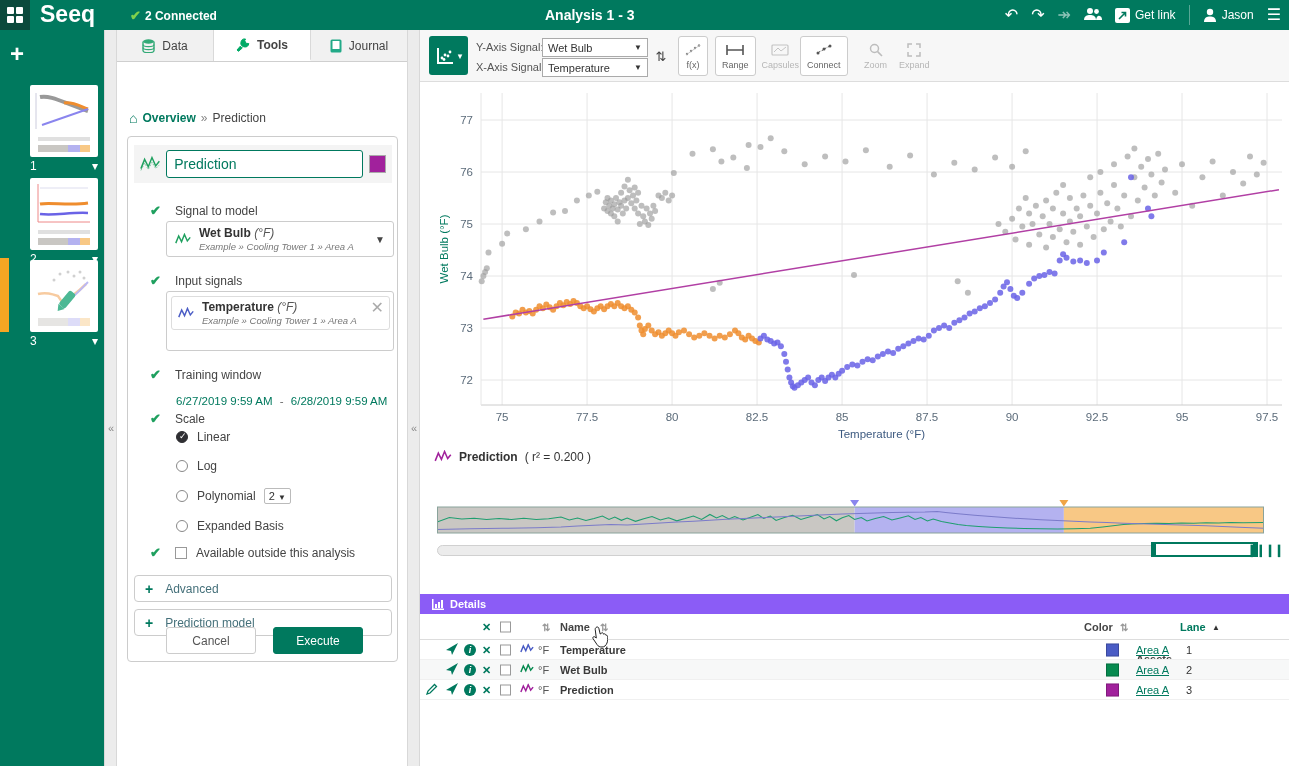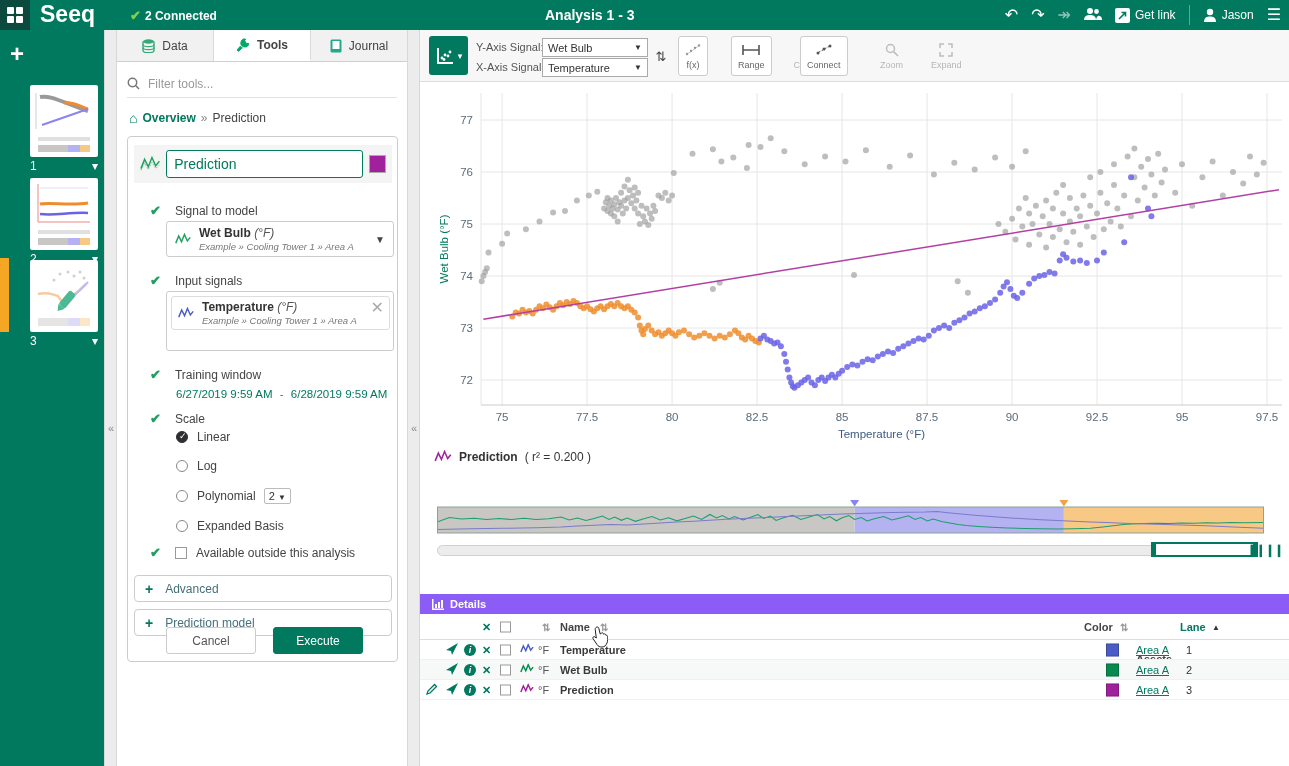--- a/index.html
+++ b/index.html
@@ -66,21 +66,21 @@
   .mtoolbar { position:absolute; left:0; top:0; width:869px; height:52px; background:#f7f7f7; border-bottom:1px solid #ddd; }
   .viewbtn { position:absolute; left:9px; top:6px; width:39px; height:39px; background:#00795e; border-radius:3px; display:flex; align-items:center; justify-content:center; gap:3px; cursor:pointer; }
   .axlbl { position:absolute; left:56px; font-size:11px; color:#555; }
   .axsel { position:absolute; left:122px; width:106px; height:19px; border:1px solid #aaa; background:#fff; font-size:11px; color:#333; display:flex; align-items:center; justify-content:space-between; padding:0 5px; cursor:pointer; }
   .swapbtn { position:absolute; left:232px; top:12px; width:18px; height:28px; font-size:13px; color:#444; display:flex; align-items:center; justify-content:center; cursor:pointer; }
   .tbtn { position:absolute; top:6px; height:40px; display:flex; flex-direction:column; align-items:center; justify-content:center; font-size:9px; color:#666; gap:2px; cursor:pointer; border-radius:3px; padding:0 6px; }
   .tbtn .ic { height:16px; display:flex; align-items:center; }
   .tbtn.box { border:1px solid #ccc; background:#fff; }
   .tbtn.disabled { opacity:.45; cursor:default; }
   .grp { position:absolute; top:6px; display:flex; }
-  .grp .tbtn { position:static;margin-left:16px; }
+  .grp .tbtn { position:static; }
   
   .legendrow { position:absolute; left:14px; top:420px; display:flex; align-items:center; gap:7px; font-size:12px; color:#333; }
   .legendrow b { font-weight:bold; }
   .daterow { position:absolute; left:8px; top:450px; width:853px; height:18px; font-size:11.5px; }
   .grnlink { color:#00795e; }
   .navctr { position:absolute; left:340px; top:0; display:flex; align-items:center; gap:14px; color:#00795e; font-size:12px; font-weight:bold; }
   .navctr .navic { cursor:pointer; letter-spacing:-2px; }
   .striwrap { position:absolute; left:17px; top:470px; width:827px; height:34px; }
   .sliderrow { position:absolute; left:17px; top:513px; width:846px; height:16px; }
   .slidertrack { position:absolute; left:0; top:2px; width:821px; height:11px; background:#ececec; border:1px solid #d0d0d0; border-radius:6px; }
@@ -228,27 +228,20 @@
       <span>Tools</span>
     </div>
     <div class="tab" style="border-right:none;">
       <svg width="12" height="14" viewBox="0 0 12 14">
           <rect x="0.5" y="0.5" width="11" height="13" rx="1.5" fill="#2a8"></rect>
           <rect x="2.5" y="2" width="7" height="8" fill="#fff"></rect>
         </svg>
       <span>Journal</span>
     </div>
   </div>
-  <div class="searchrow">
-    <svg width="13" height="13" viewBox="0 0 13 13">
-        <circle cx="5.5" cy="5.5" r="4.2" fill="none" stroke="#777" stroke-width="1.5"></circle>
-        <path d="M8.8 8.8 L12 12" stroke="#777" stroke-width="1.6"></path>
-      </svg>
-    <span>Filter tools...</span>
-  </div>
   <div class="crumb">
     <span class="grn" style="font-size:14px;">⌂</span>
     <span class="grn">Overview</span>
     <span style="color:#888;">»</span>
     <span>Prediction</span>
   </div>
 
   <div class="card">
     <div class="namerow">
       <svg width="22" height="18" viewBox="0 0 22 18">
@@ -281,21 +274,21 @@
           </svg>
         <div style="position:absolute;left:30px;top:3px;" class="sig-title"><span>Temperature</span> <span class="sig-unit">(°F)</span></div>
         <div style="position:absolute;left:30px;top:18px;" class="sig-path">Example » Cooling Tower 1 » Area A</div>
         <div style="position:absolute;right:5px;top:1px;color:#aaa;cursor:pointer;">✕</div>
       </div>
     </div>
 
     <div class="steprow" style="top:230px;">
       <span class="okck">✔</span><span>Training window</span>
     </div>
-    <div class="steprow greendates" style="top:251px; left:48px;">
+    <div class="steprow greendates" style="top:258px; left:48px;">
       <span>6/27/2019 9:59 AM</span>
       <span style="color:#666; margin:0 4px;">-</span>
       <span>6/28/2019 9:59 AM</span>
     </div>
 
     <div class="steprow" style="top:274px;">
       <span class="okck">✔</span><span>Scale</span>
     </div>
     <div class="steprow" style="top:293px; left:48px;">
       <div class="optrow"><span class="radio sel"></span><span>Linear</span></div>

